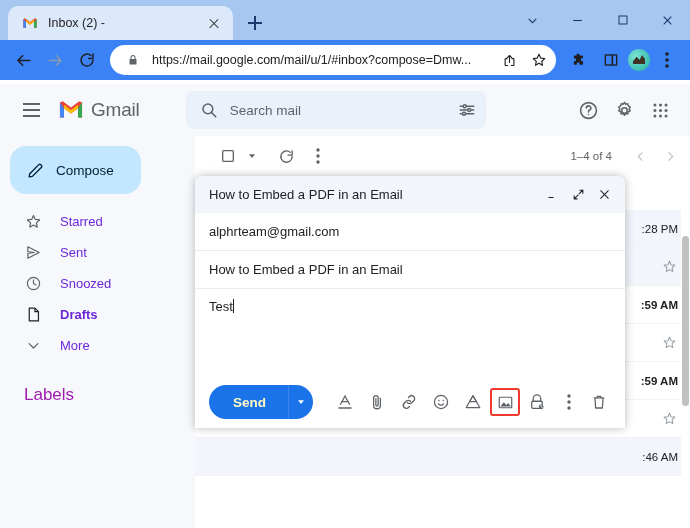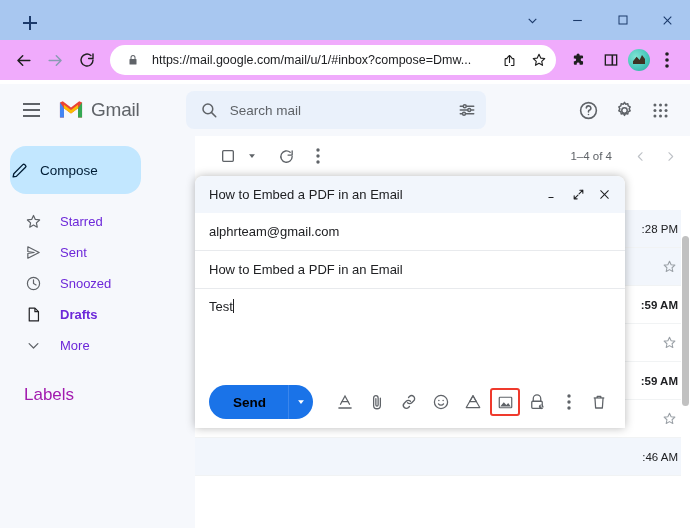--- a/index.html
+++ b/index.html
@@ -62,21 +62,21 @@
   .wincontrols {
     position:absolute; right:0; top:0; height:40px;
     display:flex; align-items:center;
   }
   .wc { width: 45px; height: 40px; display:flex; align-items:center; justify-content:center; cursor:pointer; position:relative;}
   .wc svg { display:block; }
 
   
   .toolbar {
     height: 40px;
-    background: #f0abfc;
+    background: #3b82f6;
     display: flex;
     align-items: center;
     padding: 0 8px;
     gap: 2px;
   }
   .tb-btn {
     width: 30px; height: 30px; border-radius: 50%;
     display:flex; align-items:center; justify-content:center;
     cursor:pointer; flex: 0 0 30px;
   }
@@ -161,21 +161,21 @@
   .sidebar { width: 195px; flex: 0 0 195px; background:#f6f8fc; padding-top: 6px; position:relative; }
   .compose-btn {
     margin: 4px 8px 12px 10px;
     height: 48px;
     width: 131px;
     background: #c2e7ff;
     border-radius: 16px;
     display: flex;
     align-items: center;
     gap: 11px;
-    padding-left: 0;
+    padding-left: 16px;
     cursor: pointer;
   }
   .compose-label { font-size:13.5px; color:#001d35; }
 
   .nav-item {
     height: 31px;
     display: flex;
     align-items: center;
     gap: 18px;
     padding-left: 24px;
@@ -271,21 +271,21 @@
     height: 52px;
     display:flex; align-items:center;
     padding: 0 12px 0 14px;
     gap: 1px;
   }
   .send-btn {
     height: 34px;
     background:#1a73e8;
     border-radius: 18px;
     display:flex; align-items:center;
-    color:#000000;
+    color:#fef9c3;
     cursor:pointer;
     overflow:hidden;
   }
   .send-main { padding: 0 22px 0 24px; font-size:13.5px; font-weight:bold; display:flex; align-items:center; height:100%;}
   .send-div { width:1px; height:34px; background:#3b86ec; }
   .send-arrow { width:32px; height:34px; display:flex; align-items:center; justify-content:center; }
 
   .fmt-icon {
     width: 30px; height: 30px;
     display:flex; align-items:center; justify-content:center;
@@ -299,20 +299,32 @@
   }
   .trash-icon { margin-left:auto; width:30px; height:30px; display:flex; align-items:center; justify-content:center; cursor:pointer; }
   .fmt-gap { width: 14px; flex:0 0 14px; }
 </style>
 </head>
 <body>
 
 <div id="browser-window">
 
   <div class="tabstrip">
+    <div class="tab">
+      <span class="tab-favicon">
+        <svg width="16" height="16" viewBox="0 0 24 24">
+          <path d="M2 6.5 L2 19 L6 19 L6 10 L12 14.5 L18 10 L18 19 L22 19 L22 6.5 L19.5 5 L12 10.6 L4.5 5 Z" fill="#ea4335"></path>
+          <path d="M2 6.5 L2 19 L6 19 L6 10 Z" fill="#4285f4"></path>
+          <path d="M18 10 L18 19 L22 19 L22 6.5 Z" fill="#34a853"></path>
+          <path d="M6 10 L12 14.5 L18 10 L18 7 L12 11.5 L6 7 Z" fill="#fbbc04"></path>
+        </svg>
+      </span>
+      <span class="tab-title">Inbox (2) -</span>
+      <span class="tab-close"></span>
+    </div>
     <div class="newtab"></div>
 
     <div class="wincontrols">
       <div class="wc">
         <svg width="13" height="13" viewBox="0 0 24 24" fill="none" stroke="#1b3a6b" stroke-width="2">
             <path d="M5 9 L12 16 L19 9"></path>
           </svg>
       </div>
       <div class="wc">
         <svg width="13" height="13" viewBox="0 0 24 24" stroke="#1b3a6b" stroke-width="2">

